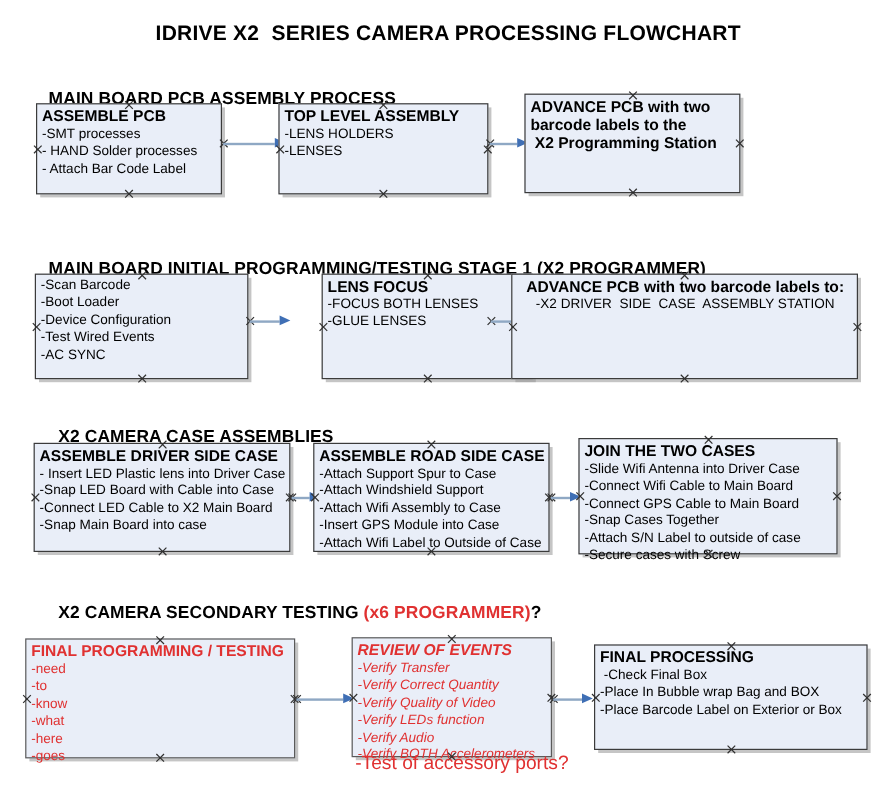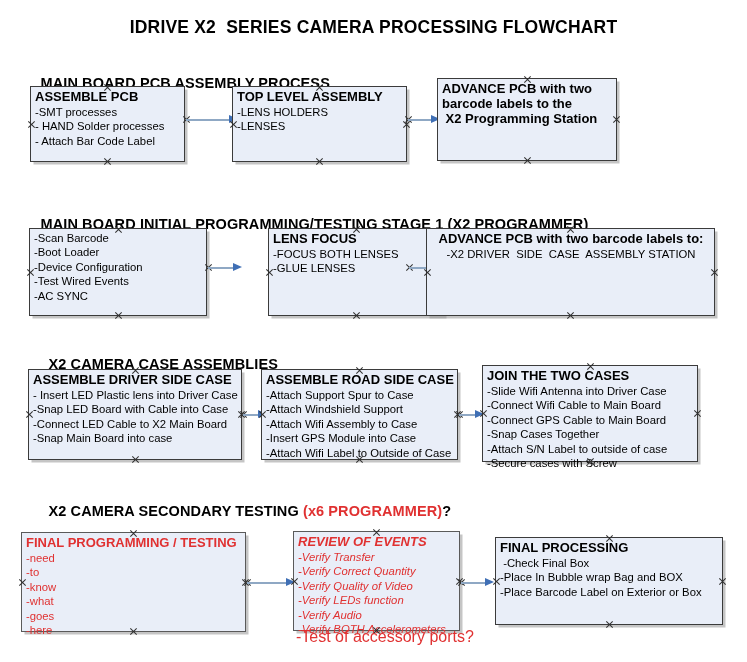--- a/index.html
+++ b/index.html
@@ -234,22 +234,22 @@
   <div class="section-title" style="left:32px;top:487px;">
     <span>X2 CAMERA SECONDARY TESTING </span><span class="red">(x6 PROGRAMMER)</span><span>?</span>
   </div>
 
   <div class="node red" style="left:21px;top:532px;width:225px;height:100px;">
     <div class="hd">FINAL PROGRAMMING / TESTING</div>
     <div class="ln">-need</div>
     <div class="ln">-to</div>
     <div class="ln">-know</div>
     <div class="ln">-what</div>
+    <div class="ln">-here</div>
     <div class="ln">-goes</div>
-    <div class="ln">-here</div>
     <span class="hx t"></span>
     <span class="hx b"></span>
     <span class="hx l"></span>
     <span class="hx r"></span>
   </div>
 
   <div class="conn" style="left:247px;top:578px;width:48px;">
     <span class="ex"></span>
     <span class="bar"></span>
     <span class="head"></span>

